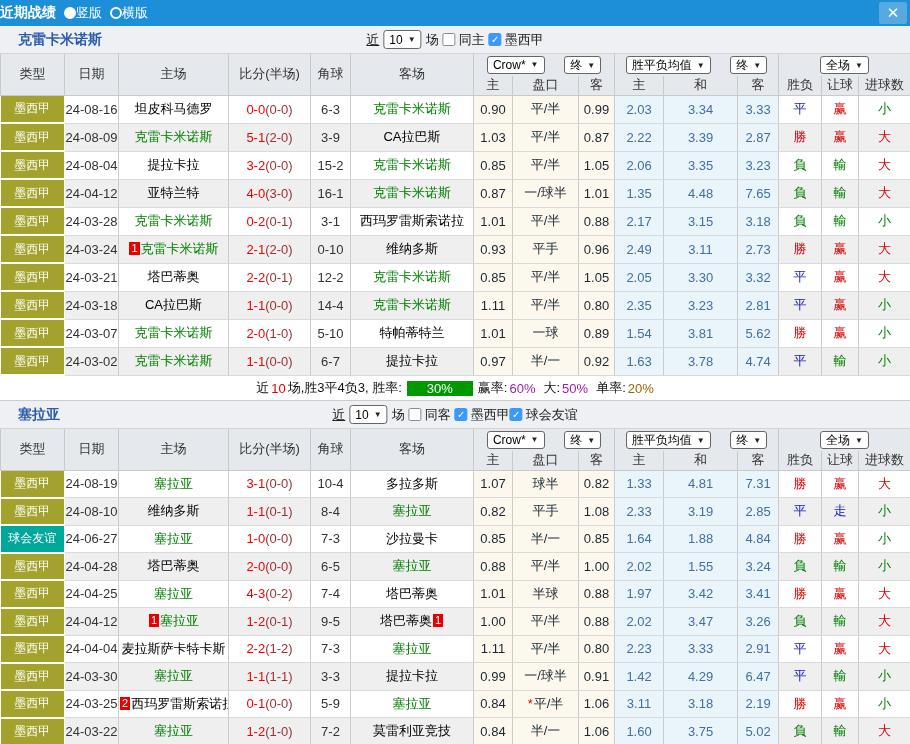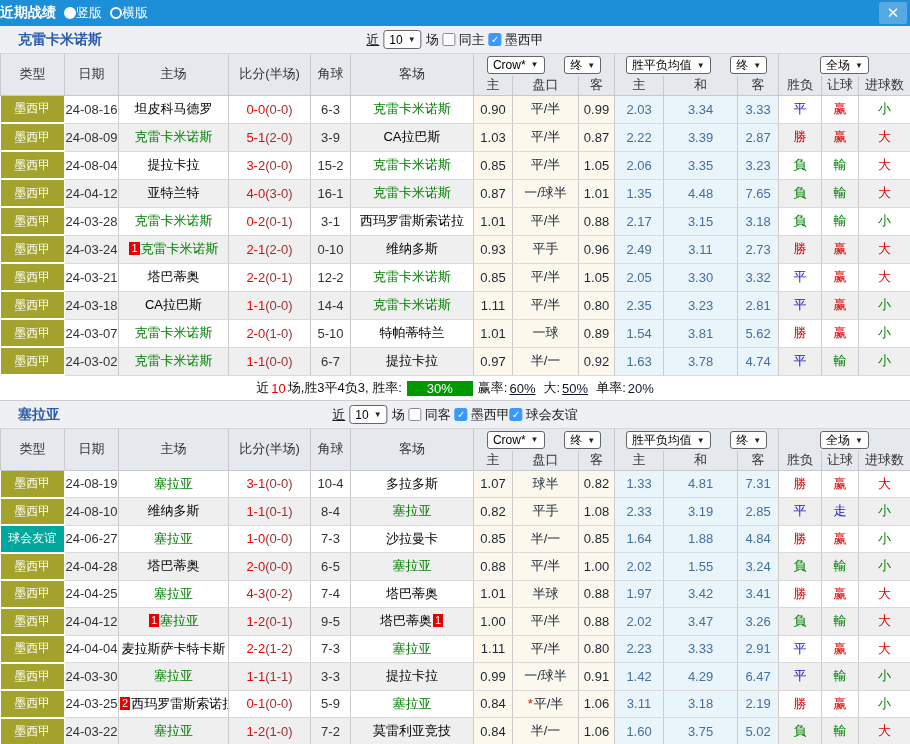--- a/index.html
+++ b/index.html
@@ -52,22 +52,22 @@
   .star { color:#e60000; margin-right:1px; }
   tr.odd td.c-mean, tr.even td.c-mean { background:#e9f4fb; color:#44709d; }
   td.c-res.red { color:#dd0000; }
   td.c-res.blue { color:#1414cc; }
   td.c-res.green { color:#008000; }
 
   
   .summary { height:25px; display:flex; align-items:center; justify-content:center; font-size:13px; color:#111; border-bottom:1px solid #ccc; gap:2px; white-space:nowrap; }
   .s-red { color:#e60000; }
   .s-badge { background:#009900; color:#fff; padding:0 20px; margin:0 3px; }
-  .s-blue { color:#0f172a;text-decoration:underline; }
-  .s-green { color:#0f172a; }
+  .s-blue { color:#a21caf; }
+  .s-green { color:#a16207; }
   .s-gap { margin-left:6px; }
 </style>
 </head>
 <body>
 
 <div class="app">
 
   <div class="titlebar">
     <div class="tb-group">
       <span class="title">近期战绩</span>

